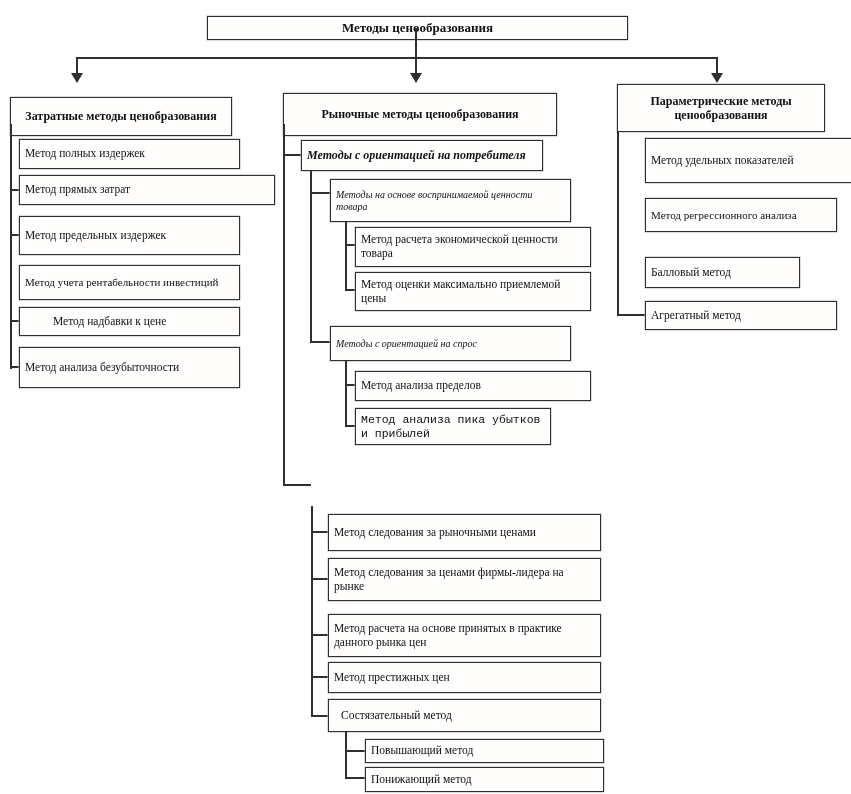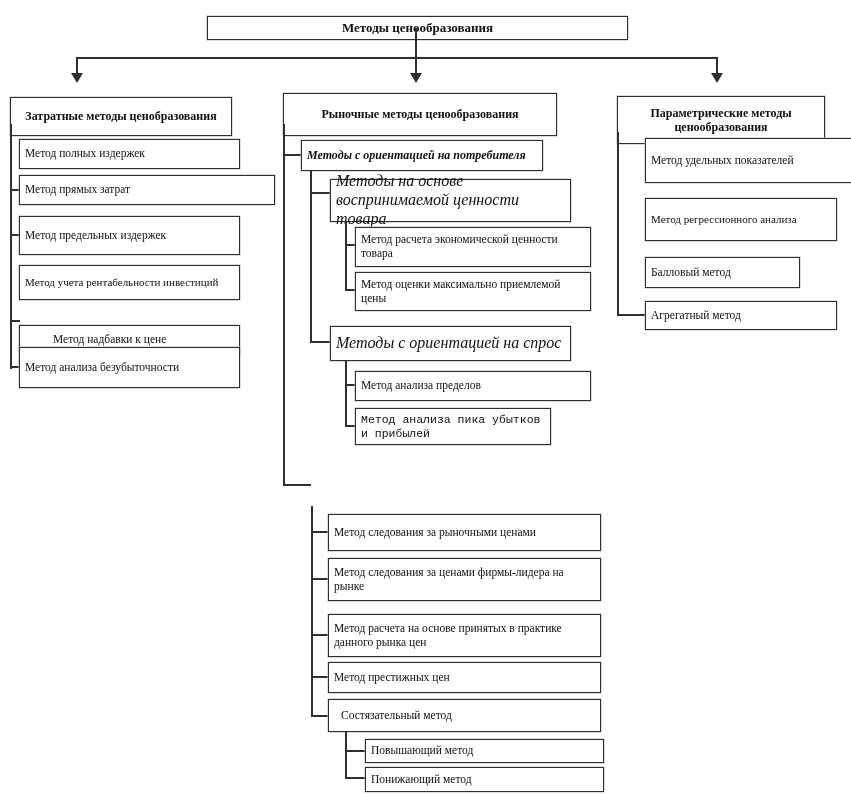--- a/index.html
+++ b/index.html
@@ -8,21 +8,21 @@
     font-family:"Liberation Serif","DejaVu Serif",serif;color:#101010;overflow:hidden;
   }
   .node{
     position:absolute;box-sizing:border-box;background:#fffefd;
     border:1.6px solid #2f2f2f;display:flex;align-items:center;
     font-size:11.5px;line-height:1.18;padding:2px 5px;
     box-shadow:0 0 0 0.5px #b9b9b9;
   }
   .hdr{font-weight:bold;justify-content:center;text-align:center;font-size:12px;margin-top:12px;}
   .grp{font-weight:bold;font-style:italic;font-size:12px;}
-  .ital{font-style:italic;font-size:16px;}
+  .ital{font-style:italic;font-size:10px;}
   .vl,.hl{position:absolute;background:#2f2f2f;}
   .vl{width:2px;}
   .hl{height:2px;}
   .arr{
     position:absolute;width:0;height:0;
     border-left:6px solid transparent;border-right:6px solid transparent;
     border-top:10px solid #2f2f2f;
   }
 </style>
 </head>
@@ -45,21 +45,21 @@
   <div class="vl" style="left:10px;top:124px;height:245px;"></div>
   <div class="hl" style="left:11px;top:189px;width:9px;"></div>
   <div class="hl" style="left:11px;top:234px;width:9px;"></div>
   <div class="hl" style="left:11px;top:320px;width:9px;"></div>
   <div class="hl" style="left:11px;top:366px;width:9px;"></div>
 
   <div class="node" style="left:19px;top:139px;width:221px;height:30px;">Метод полных издержек</div>
   <div class="node" style="left:19px;top:175px;width:256px;height:30px;">Метод прямых затрат</div>
   <div class="node" style="left:19px;top:216px;width:221px;height:39px;">Метод предельных издержек</div>
   <div class="node" style="left:19px;top:265px;width:221px;height:35px;font-size:11px;">Метод учета рентабельности инвестиций</div>
-  <div class="node" style="left:19px;top:325px;width:221px;height:29px;padding-left:33px;">Метод надбавки к цене</div>
+  <div class="node" style="left:19px;top:307px;width:221px;height:29px;padding-left:33px;">Метод надбавки к цене</div>
   <div class="node" style="left:19px;top:347px;width:221px;height:41px;">Метод анализа безубыточности</div>
 
   <div class="node hdr" style="left:283px;top:81px;width:274px;height:43px;">Рыночные методы ценообразования</div>
   <div class="vl" style="left:283px;top:124px;height:362px;"></div>
   <div class="hl" style="left:284px;top:154px;width:17px;"></div>
   <div class="hl" style="left:284px;top:484px;width:27px;"></div>
 
   <div class="node grp" style="left:301px;top:140px;width:242px;height:31px;">Методы с ориентацией на потребителя</div>
   <div class="vl" style="left:310px;top:171px;height:172px;"></div>
   <div class="hl" style="left:311px;top:192px;width:19px;"></div>
@@ -91,22 +91,22 @@
   <div class="node" style="left:328px;top:614px;width:273px;height:43px;">Метод расчета на основе принятых в практике данного рынка цен</div>
   <div class="node" style="left:328px;top:662px;width:273px;height:31px;">Метод престижных цен</div>
   <div class="node" style="left:328px;top:699px;width:273px;height:33px;padding-left:12px;">Состязательный метод</div>
 
   <div class="vl" style="left:345px;top:732px;height:47px;"></div>
   <div class="hl" style="left:346px;top:750px;width:19px;"></div>
   <div class="hl" style="left:346px;top:777px;width:19px;"></div>
   <div class="node" style="left:365px;top:739px;width:239px;height:24px;">Повышающий метод</div>
   <div class="node" style="left:365px;top:767px;width:239px;height:25px;">Понижающий метод</div>
 
-  <div class="node hdr" style="left:617px;top:84px;width:208px;height:48px;">Параметрические методы ценообразования</div>
+  <div class="node hdr" style="left:617px;top:72px;width:208px;height:48px;">Параметрические методы ценообразования</div>
   <div class="vl" style="left:617px;top:132px;height:184px;"></div>
   <div class="hl" style="left:618px;top:314px;width:27px;"></div>
 
   <div class="node" style="left:645px;top:138px;width:220px;height:45px;">Метод удельных показателей</div>
-  <div class="node" style="left:645px;top:198px;width:192px;height:43px;font-size:11px;">Метод регрессионного анализа</div>
+  <div class="node" style="left:645px;top:198px;width:192px;height:34px;font-size:11px;">Метод регрессионного анализа</div>
   <div class="node" style="left:645px;top:257px;width:155px;height:31px;">Балловый метод</div>
   <div class="node" style="left:645px;top:301px;width:192px;height:29px;">Агрегатный метод</div>
 
 </div>
 
 </body></html>

